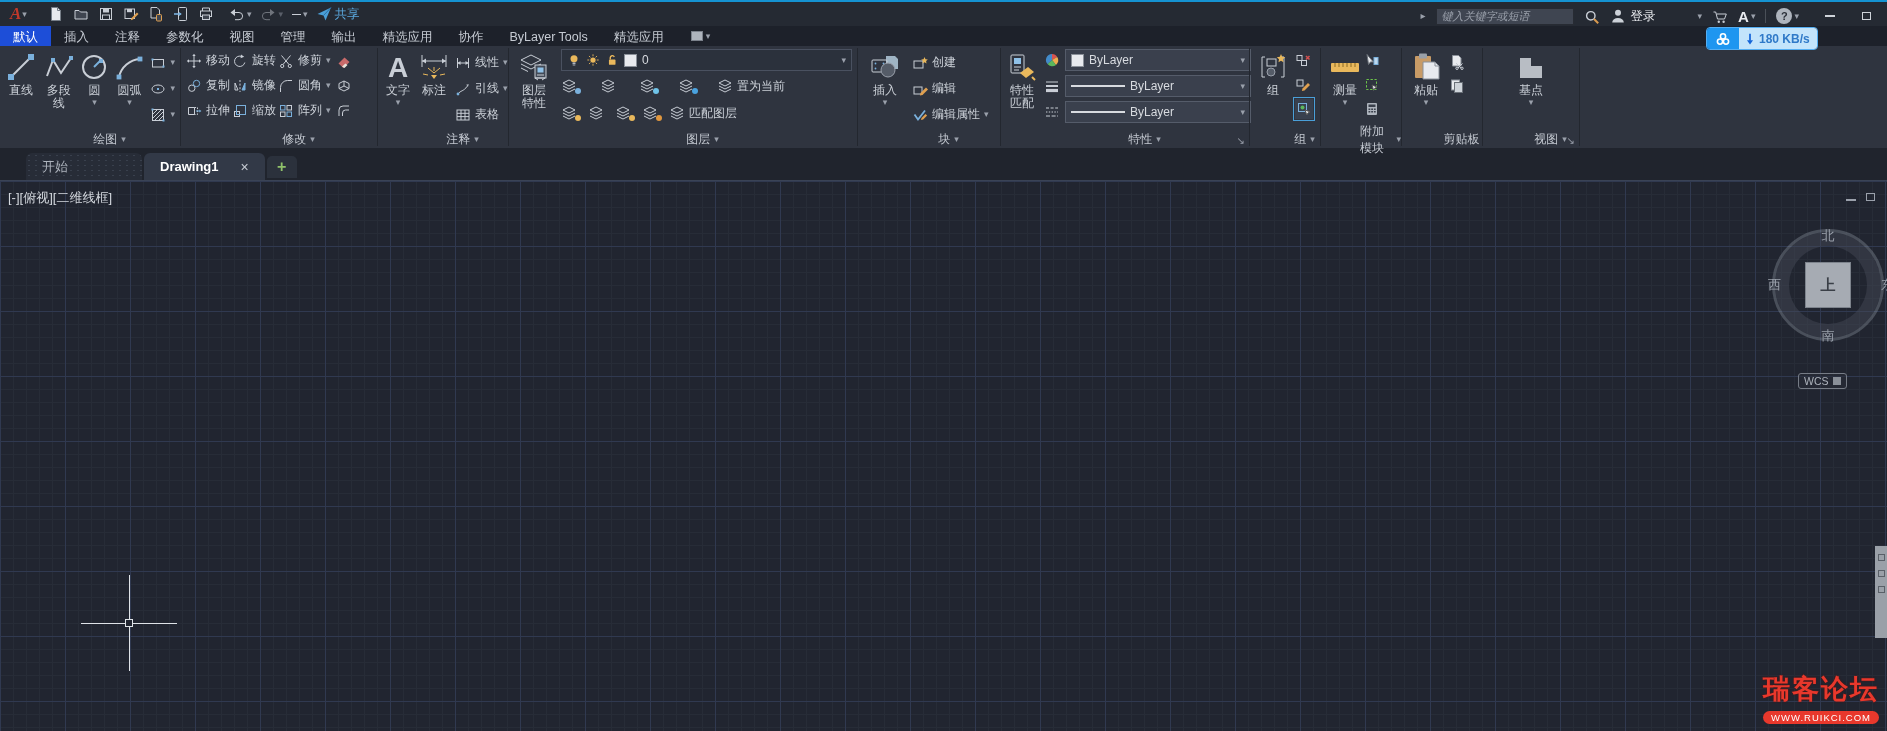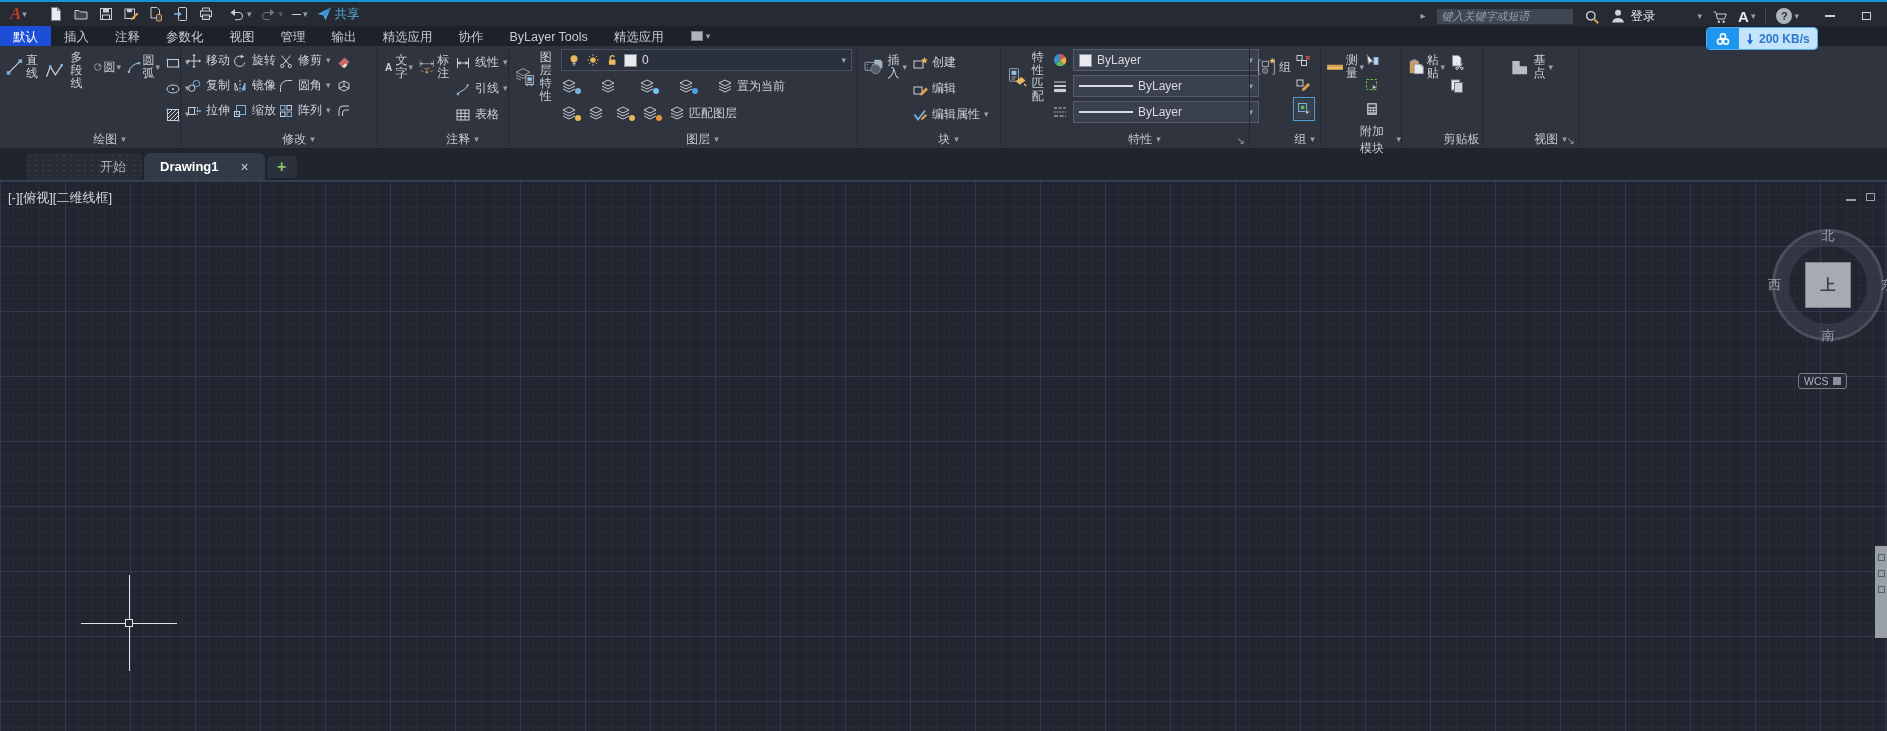--- a/index.html
+++ b/index.html
@@ -45,21 +45,21 @@
   .ribbon-toggle { display:flex; align-items:center; gap:3px; margin-left:14px; }
   .ribbon-toggle .tgl { width:12px; height:10px; background:#aeb4bd; border:1px solid #7b818b; }
 
   
   .ribbon { height:102px; background:#2f343f; display:flex; align-items:stretch; font-size:12px; color:#ccd1d8; }
   .panel { display:flex; flex-direction:column; }
   .pbody { flex:1; display:flex; align-items:flex-start; padding:3px 5px 0; gap:5px; }
   .plabel { height:17px; display:flex; align-items:center; justify-content:center; gap:4px;
     font-size:12px; color:#c3c8d0; position:relative;padding-left:39px; }
   .psep { width:1px; background:#23272f; margin:2px 0; }
-  .bigbtn { width:44px; display:flex; flex-direction:row; align-items:center; gap:1px; padding-top:2px; cursor:default; }
+  .bigbtn { width:44px; display:flex; flex-direction:column; align-items:center; gap:1px; padding-top:2px; cursor:default; }
   .bigbtn .lbl { line-height:13px; text-align:center; }
   .smallcol { display:flex; flex-direction:column; gap:3px; padding-top:2px; }
   .rbtn { display:flex; align-items:center; gap:4px; height:23px; cursor:default; white-space:nowrap; }
   .mcol { display:flex; flex-direction:column; gap:2px; }
   .launcher { position:absolute; right:4px; bottom:2px; font-size:10px; color:#9aa0ab; }
 
   
   .combo { display:flex; align-items:center; gap:5px; background:#2b313c; border:1px solid #4a5160;
     height:22px; padding:0 5px; color:#d8dbe0; }
   .combo .caret { margin-left:auto; }
@@ -67,21 +67,21 @@
   .pcombo { width:186px; background:#3a404d; border:1px solid #555c6a; }
   .wline { width:54px; height:0; border-bottom:2px solid #d8dbe0; }
   .layer-ico { width:20px; height:16px; position:relative; }
   .ldot { position:absolute; right:0; bottom:0; width:6px; height:6px; border-radius:50%; }
 
   .grp-sel { outline:1.5px solid #4a9fd8; outline-offset:1px; background:#38404e; }
 
   
   .filetabs { height:32px; background:#20242d; display:flex; align-items:flex-end; padding-left:26px; gap:2px; }
   .ftab { height:27px; display:flex; align-items:center; padding:0 16px; font-size:13px; color:#aeb4bd;
-    border-radius:6px 6px 0 0;justify-content:flex-end; }
+    border-radius:6px 6px 0 0; }
   .ftab.start { background:#272c37; width:116px;
     background-image:radial-gradient(#39404d 1px, transparent 1px); background-size:7px 5px; }
   .ftab.active { background:#323947; color:#fff; font-weight:bold; gap:22px; }
   .ftab .close { font-weight:normal; color:#c6cbd3; font-size:14px; }
   .addtab { height:22px; width:30px; margin-bottom:2px; background:#2b313c; border-radius:5px 5px 0 0;
     display:flex; align-items:center; justify-content:center; color:#8fc16a; font-weight:bold; }
 
   
   .canvas { position:relative; height:551px; background:#212530; border-top:1px solid #3a4356; overflow:hidden;
     background-image:
@@ -548,21 +548,21 @@
   <div class="badge">
     <span class="badge-l">
         <svg class="i i16">
           <use href="#s-cloudrings"></use>
         </svg>
       </span>
     <span class="badge-r">
         <svg class="i i14">
           <use href="#s-downarrow"></use>
         </svg>
-        <span>200 KB/s</span>
+        <span>180 KB/s</span>
       </span>
   </div>
 
   <div class="ribbontabs">
     <span class="rtab active">默认</span>
     <span class="rtab">插入</span>
     <span class="rtab">注释</span>
     <span class="rtab">参数化</span>
     <span class="rtab">视图</span>
     <span class="rtab">管理</span>
@@ -1079,20 +1079,24 @@
       <span>WCS</span>
       <span class="sq"></span>
     </div>
 
     <div class="crosshair">
       <span class="ch-h"></span>
       <span class="ch-v"></span>
       <span class="ch-box"></span>
     </div>
 
+    <div class="watermark">
+      <div class="wm-t">瑞客论坛</div>
+      <div class="wm-u">WWW.RUIKCI.COM</div>
+    </div>
 
     <div class="edgebar">
       <span></span>
       <span></span>
       <span></span>
     </div>
   </div>
 
 </div>
 

